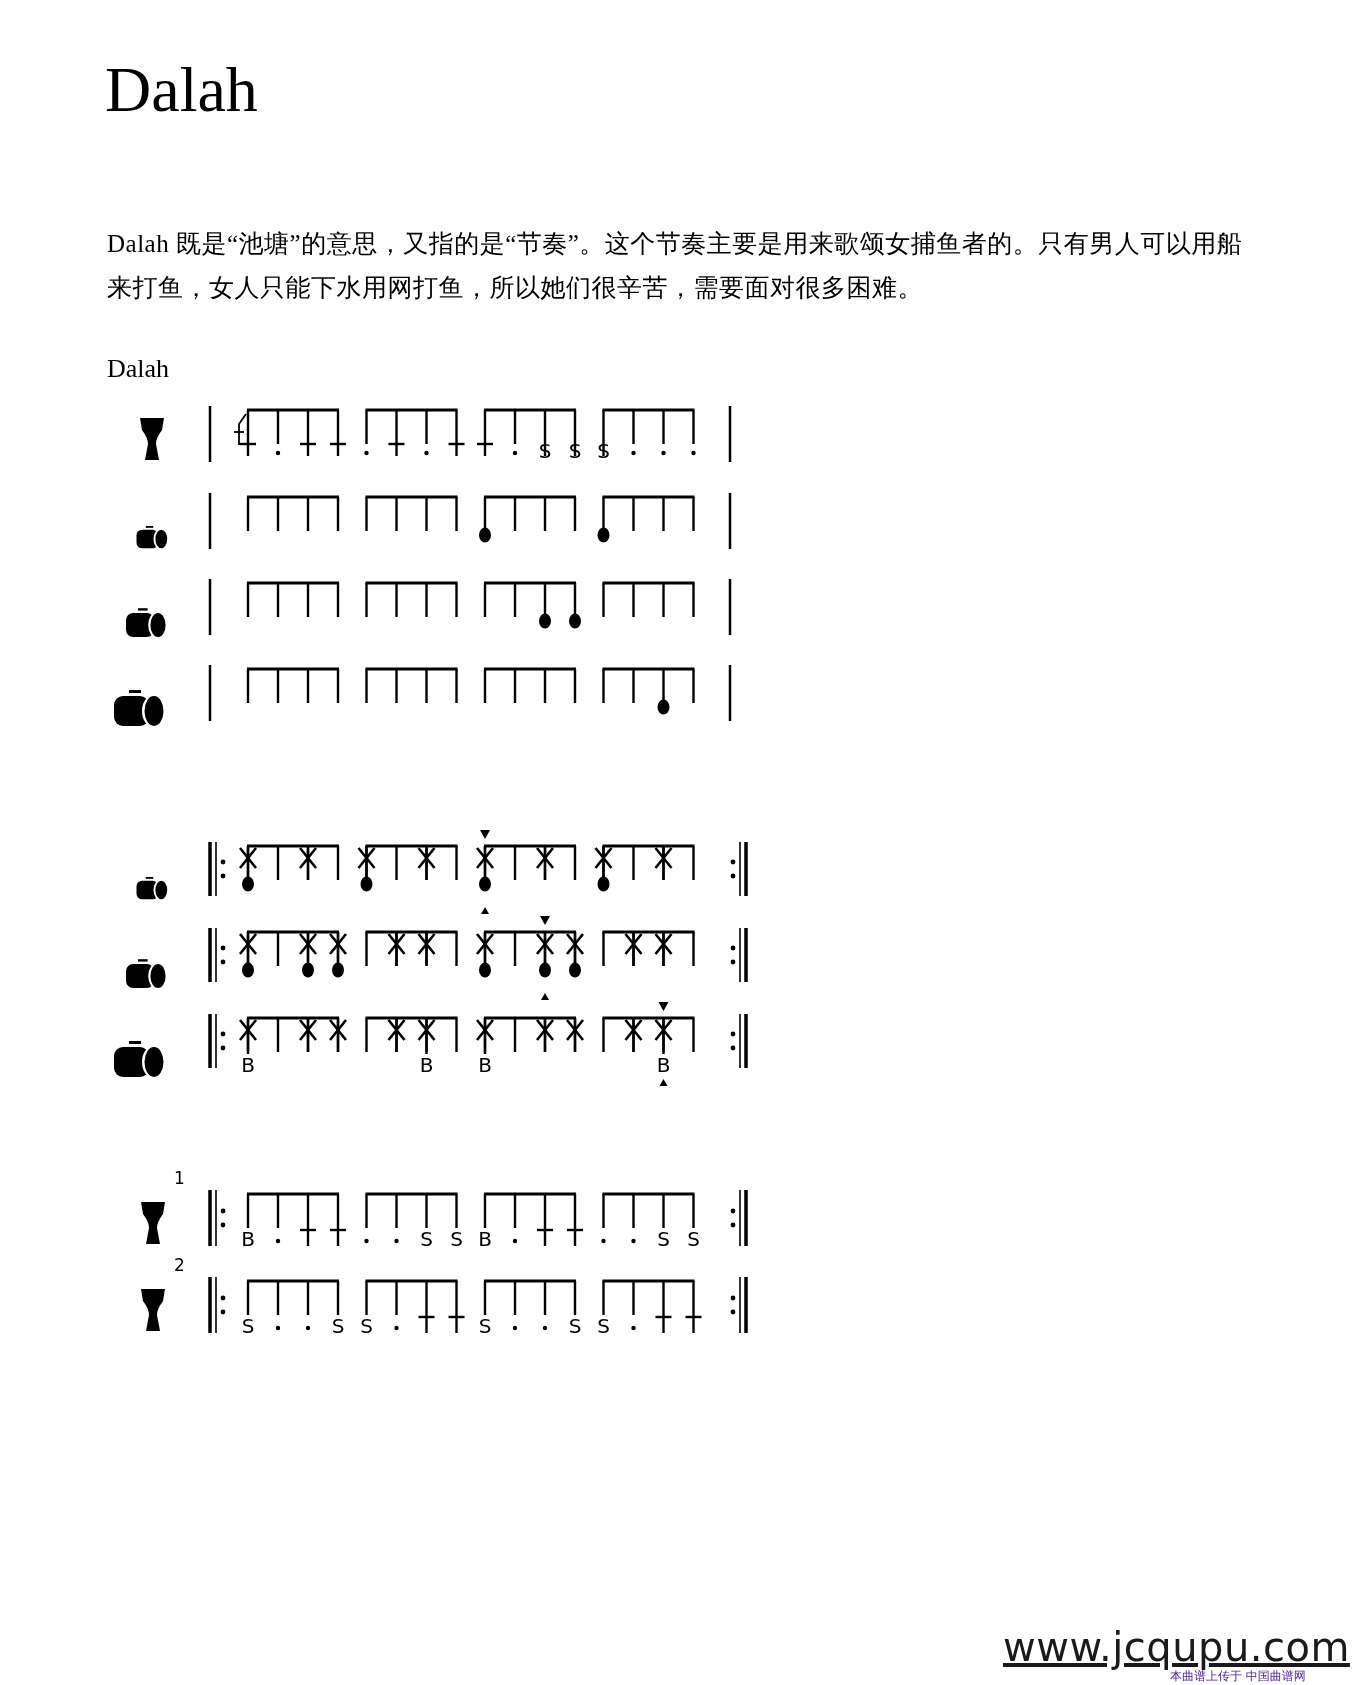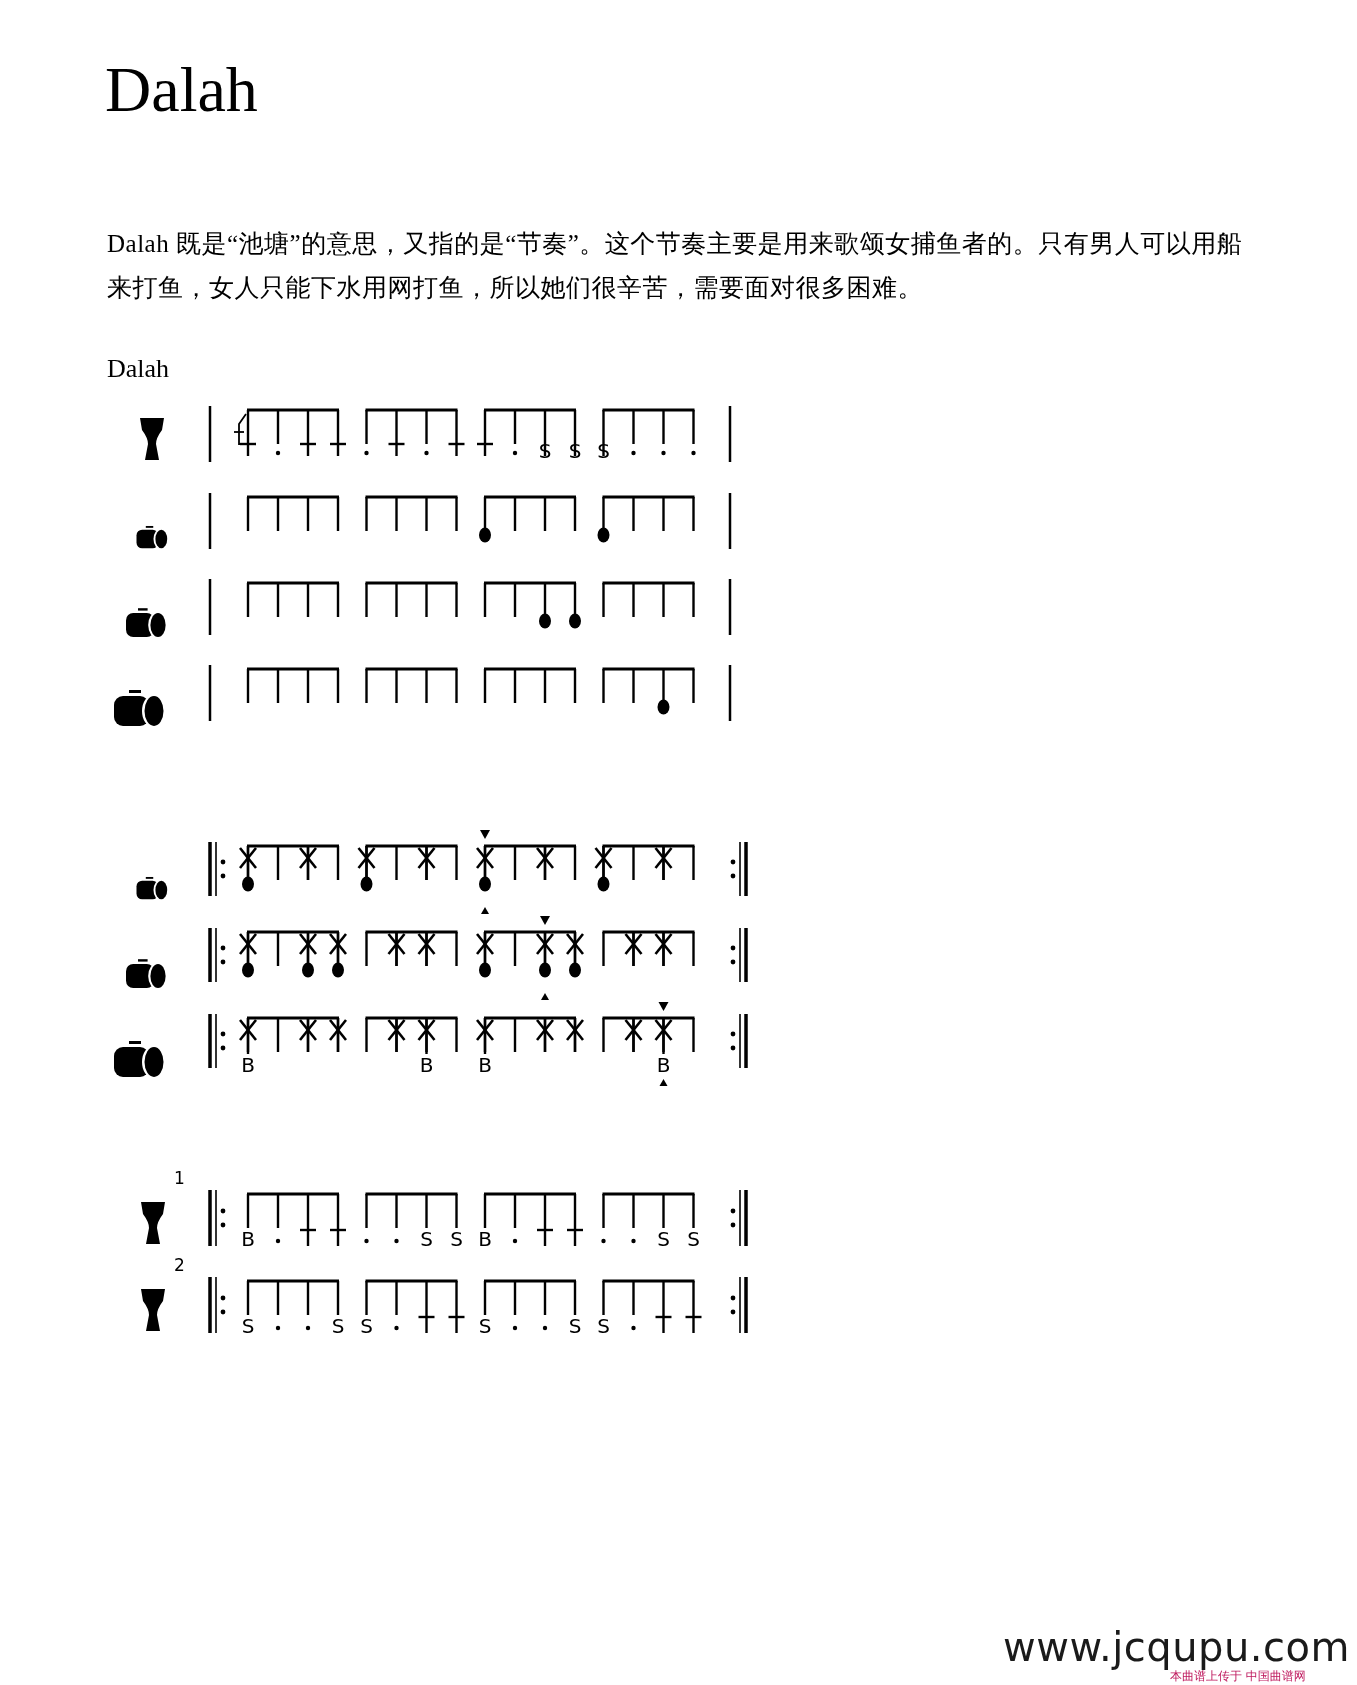--- a/index.html
+++ b/index.html
@@ -1,21 +1,21 @@
 <!DOCTYPE html>
 <html><head>
 <meta charset="utf-8">
 <style>
   html, body { margin:0; padding:0; background:#ffffff; }
   body { width:1357px; height:1685px; position:relative; overflow:hidden; font-family:"Liberation Serif", serif; color:#000; }
   .title { position:absolute; left:105px; top:52px; font-size:64px; line-height:76px; font-family:"Liberation Serif", serif; }
   .desc { position:absolute; left:107px; top:222px; width:1150px; font-size:25px; line-height:44px; font-family:"Liberation Serif", "DejaVu Serif", serif; letter-spacing:0.5px; }
   .section-label { position:absolute; left:107px; top:354px; font-size:26px; font-family:"Liberation Serif", serif; }
-  .watermark { position:absolute; left:1003px; top:1624px; font-size:40px; font-family:"DejaVu Sans", sans-serif; color:#1a1a1a; letter-spacing:0.5px; }
-  .watermark-faint { position:absolute; left:1170px; top:1668px; font-size:12px; color:#be185d; font-family:"DejaVu Sans", sans-serif; }
+  .watermark { position:absolute; left:1003px; top:1624px; font-size:40px; font-family:"DejaVu Sans", sans-serif; color:#1a1a1a; letter-spacing:0.5px;text-decoration:underline; }
+  .watermark-faint { position:absolute; left:1170px; top:1668px; font-size:12px; color:#4c1d95; font-family:"DejaVu Sans", sans-serif; }
   svg.score { position:absolute; left:0; top:0; width:1357px; height:1685px; }
   .stroke-label { font-family:"DejaVu Sans", sans-serif; font-size:20px; }
 </style>
 </head>
 <body>
 
 <div class="title">Dalah</div>
 <div class="desc">Dalah 既是“池塘”的意思，又指的是“节奏”。这个节奏主要是用来歌颂女捕鱼者的。只有男人可以用船来打鱼，女人只能下水用网打鱼，所以她们很辛苦，需要面对很多困难。</div>
 <div class="section-label">Dalah</div>
 

